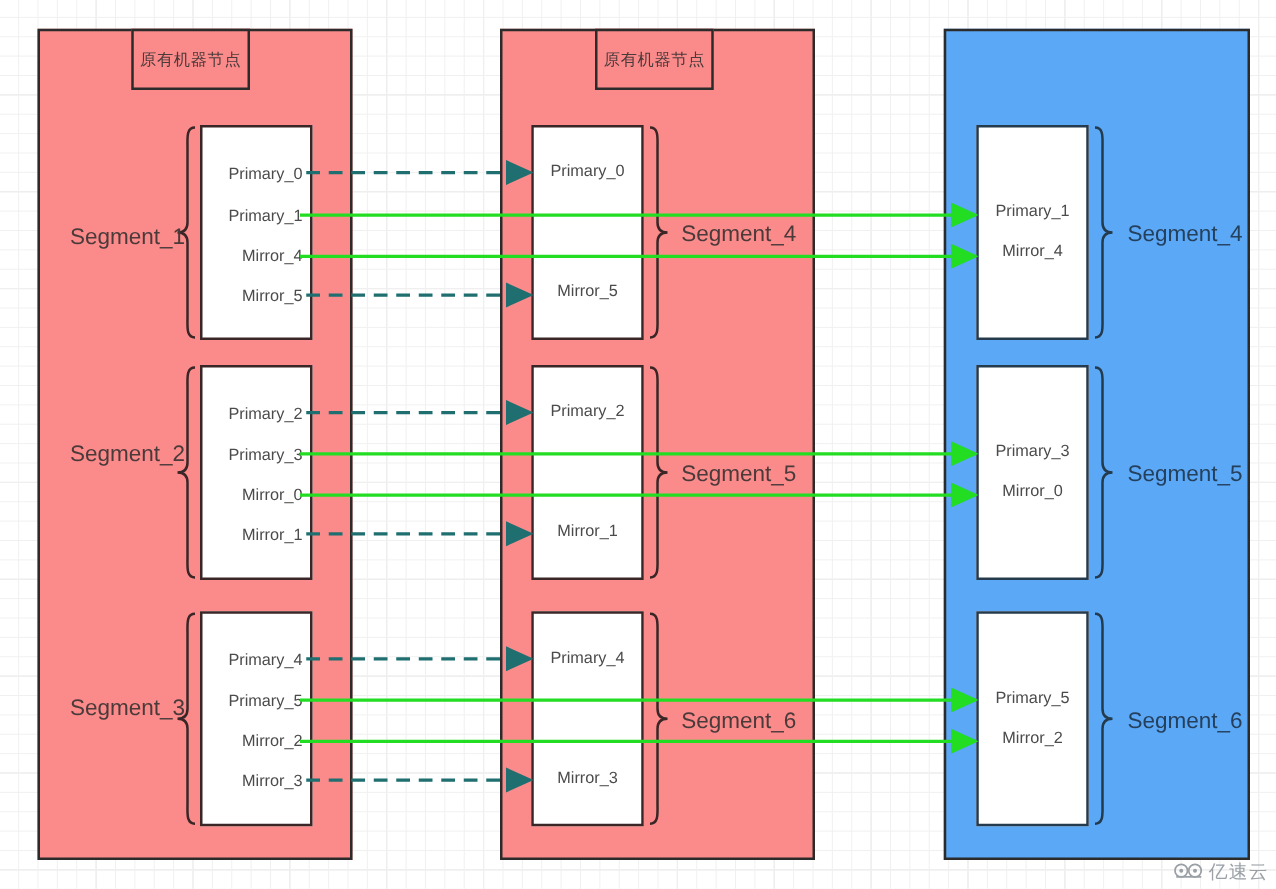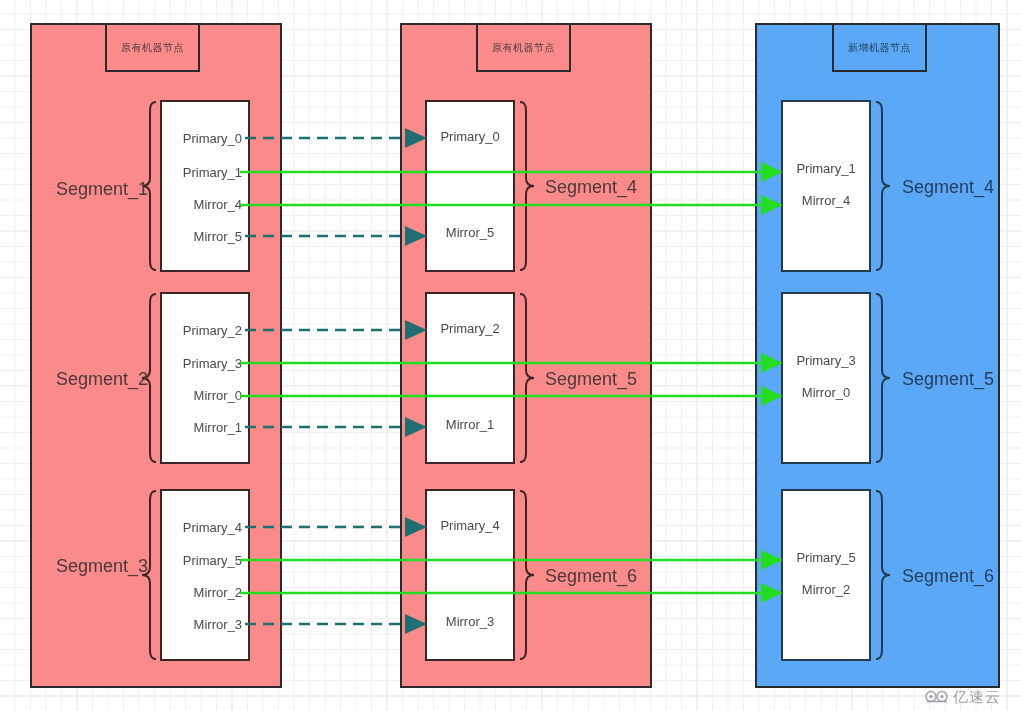--- a/index.html
+++ b/index.html
@@ -30,21 +30,21 @@
   .node-col.pink{background:#fb8a8a;}
   .node-col.blue{background:#5ba8f7;}
 
   
   .col-header{
     position:absolute;
     border:2px solid #2b2b2b;
     box-sizing:border-box;
     display:flex;align-items:center;justify-content:center;
     text-align:right;
-    font-size:10px;line-height:17px;
+    font-size:13px;line-height:17px;
     color:#3b3b3b;
     letter-spacing:.5px;
   }
   .col-header.pink{background:#fb8a8a;color:#4a3a3a;}
   .col-header.blue{background:#5ba8f7;color:#25405c;}
 
   
   .seg-box{
     position:absolute;
     background:#ffffff;
@@ -86,22 +86,22 @@
   }
   .seg-name.dark{color:#4a3a3a;}
   .seg-name.blue{color:#25405c;}
 
   
   #wires{position:absolute;left:0;top:0;width:1021px;height:711px;pointer-events:none;}
 
   
   #watermark{
     position:absolute;
-    right:20px;bottom:4px;
-    display:flex;align-items:flex-start;gap:4px;
+    right:6px;bottom:4px;
+    display:flex;align-items:flex-end;gap:4px;
     color:#9aa0a6;
     font-size:15px;
     letter-spacing:1px;
   }
   #watermark .wm-text{font-family:"DejaVu Sans",sans-serif;}
 </style>
 </head>
 <body>
 
 <div id="canvas">
@@ -124,21 +124,21 @@
   <div class="seg-box pinkborder" style="left:160px;top:292px;width:90px;height:172px;"></div>
   <div class="seg-label-inner" style="left:160px;top:323px;width:82px;">Primary_2</div>
   <div class="seg-label-inner" style="left:160px;top:356px;width:82px;">Primary_3</div>
   <div class="seg-label-inner" style="left:160px;top:388px;width:82px;">Mirror_0</div>
   <div class="seg-label-inner" style="left:160px;top:420px;width:82px;">Mirror_1</div>
   <div class="brace" style="left:140px;top:292px;">
     <svg width="18" height="172" viewBox="0 0 18 172">
       <path d="M16 2 C9 2 10 10 10 18 L10 78 C10 84 7 86 2 86 C7 86 10 88 10 94 L10 154 C10 162 9 170 16 170" fill="none" stroke="#3a2626" stroke-width="2"></path>
     </svg>
   </div>
-  <div class="seg-name dark" style="left:56px;top:369px;text-align:center;">Segment_2</div>
+  <div class="seg-name dark" style="left:56px;top:353px;text-align:center;">Segment_2</div>
 
   <div class="seg-box pinkborder" style="left:160px;top:489px;width:90px;height:172px;"></div>
   <div class="seg-label-inner" style="left:160px;top:520px;width:82px;">Primary_4</div>
   <div class="seg-label-inner" style="left:160px;top:553px;width:82px;">Primary_5</div>
   <div class="seg-label-inner" style="left:160px;top:585px;width:82px;">Mirror_2</div>
   <div class="seg-label-inner" style="left:160px;top:617px;width:82px;">Mirror_3</div>
   <div class="brace" style="left:140px;top:489px;">
     <svg width="18" height="172" viewBox="0 0 18 172">
       <path d="M16 2 C9 2 10 10 10 18 L10 78 C10 84 7 86 2 86 C7 86 10 88 10 94 L10 154 C10 162 9 170 16 170" fill="none" stroke="#3a2626" stroke-width="2"></path>
     </svg>
@@ -172,21 +172,20 @@
   <div class="seg-label-center" style="left:425px;top:518px;width:90px;">Primary_4</div>
   <div class="seg-label-center" style="left:425px;top:614px;width:90px;">Mirror_3</div>
   <div class="brace" style="left:518px;top:489px;">
     <svg width="18" height="172" viewBox="0 0 18 172">
       <path d="M2 2 C9 2 8 10 8 18 L8 78 C8 84 11 86 16 86 C11 86 8 88 8 94 L8 154 C8 162 9 170 2 170" fill="none" stroke="#3a2626" stroke-width="2"></path>
     </svg>
   </div>
   <div class="seg-name dark" style="left:545px;top:566px;">Segment_6</div>
 
   <div class="node-col blue" style="left:755px;top:23px;width:245px;height:665px;"></div>
-  <div class="col-header blue" style="left:832px;top:23px;width:95px;height:49px;">新增机器节点</div>
 
   <div class="seg-box blueborder" style="left:781px;top:100px;width:90px;height:172px;"></div>
   <div class="seg-label-center" style="left:781px;top:161px;width:90px;">Primary_1</div>
   <div class="seg-label-center" style="left:781px;top:193px;width:90px;">Mirror_4</div>
   <div class="brace" style="left:874px;top:100px;">
     <svg width="18" height="172" viewBox="0 0 18 172">
       <path d="M2 2 C9 2 8 10 8 18 L8 78 C8 84 11 86 16 86 C11 86 8 88 8 94 L8 154 C8 162 9 170 2 170" fill="none" stroke="#243a4d" stroke-width="2"></path>
     </svg>
   </div>
   <div class="seg-name blue" style="left:902px;top:177px;">Segment_4</div>

